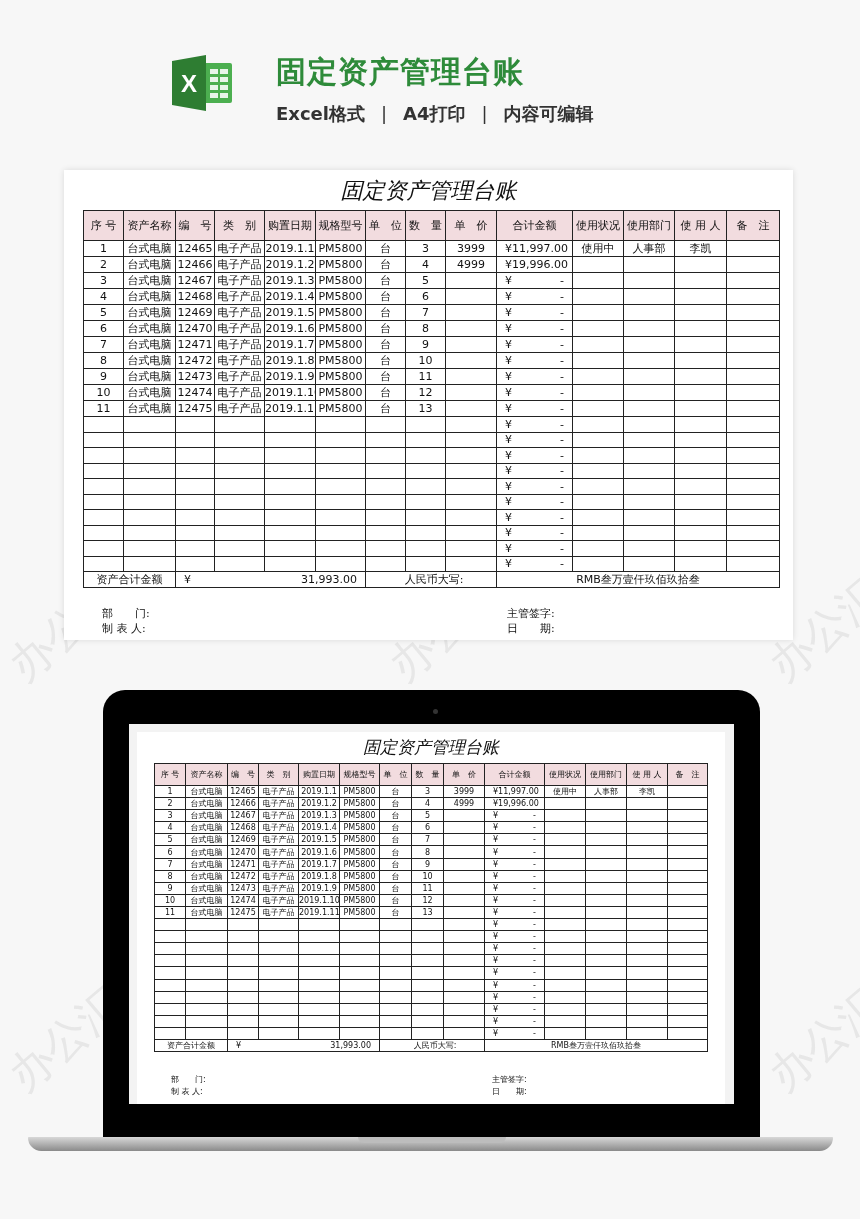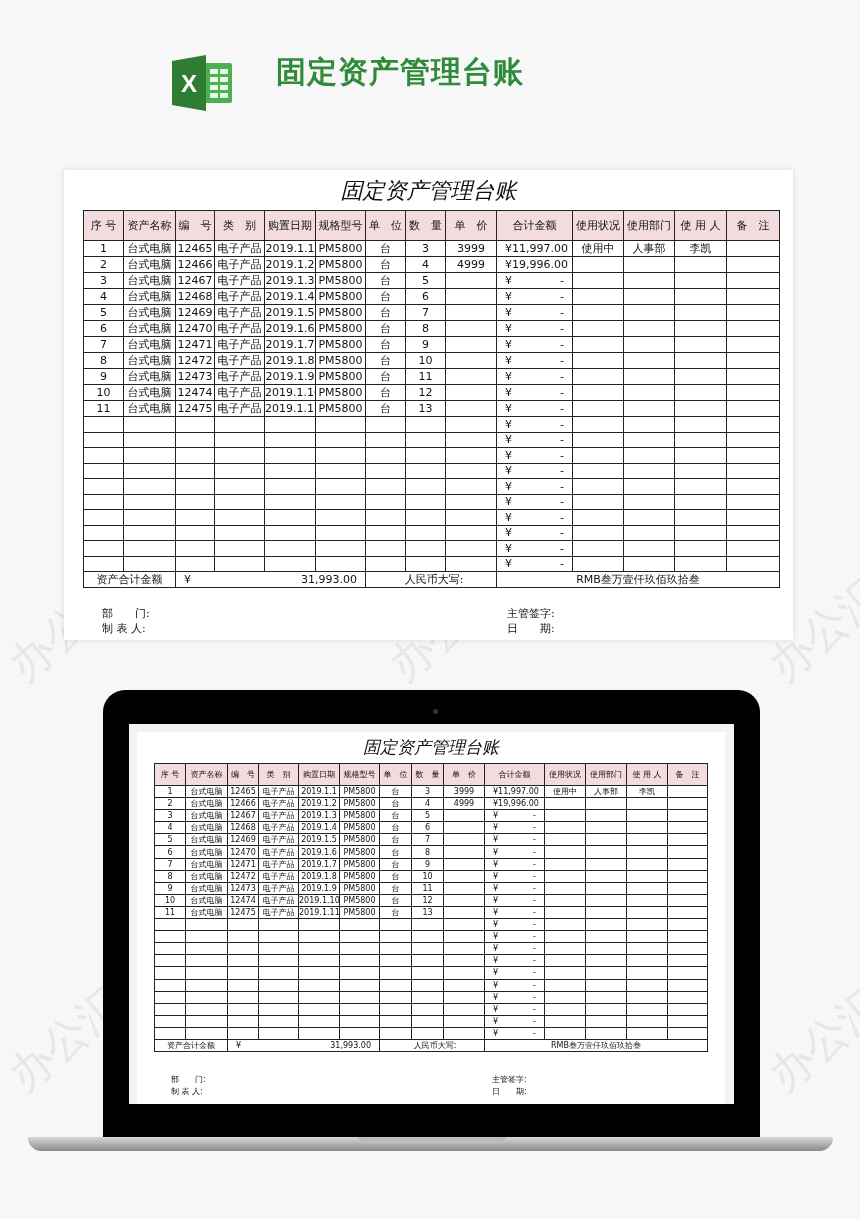--- a/index.html
+++ b/index.html
@@ -39,20 +39,23 @@
         <rect x="48" y="22" width="8" height="5"></rect>
       <rect x="38" y="30" width="8" height="5"></rect>
         <rect x="48" y="30" width="8" height="5"></rect>
       <rect x="38" y="38" width="8" height="5"></rect>
         <rect x="48" y="38" width="8" height="5"></rect>
     </g>
     <polygon points="0,6 34,0 34,56 0,50" fill="#2e7d32"></polygon>
     <text x="17" y="37" text-anchor="middle" font-size="24" font-weight="bold" fill="#fff" font-family="Liberation Sans, sans-serif">X</text>
   </svg>
   <div class="banner-title">固定资产管理台账</div>
+  <div class="banner-sub">
+    <span>Excel格式</span><span class="sep">|</span><span>A4打印</span><span class="sep">|</span><span>内容可编辑</span>
+  </div>
 </div>
 
 <div class="watermark" style="left:0px;top:600px;">办公汇</div>
 <div class="watermark" style="left:380px;top:600px;">办公汇</div>
 <div class="watermark" style="left:760px;top:600px;">办公汇</div>
 <div class="watermark" style="left:0px;top:1010px;">办公汇</div>
 <div class="watermark" style="left:380px;top:1010px;">办公汇</div>
 <div class="watermark" style="left:760px;top:1010px;">办公汇</div>
 
 <div class="sheet-card">

